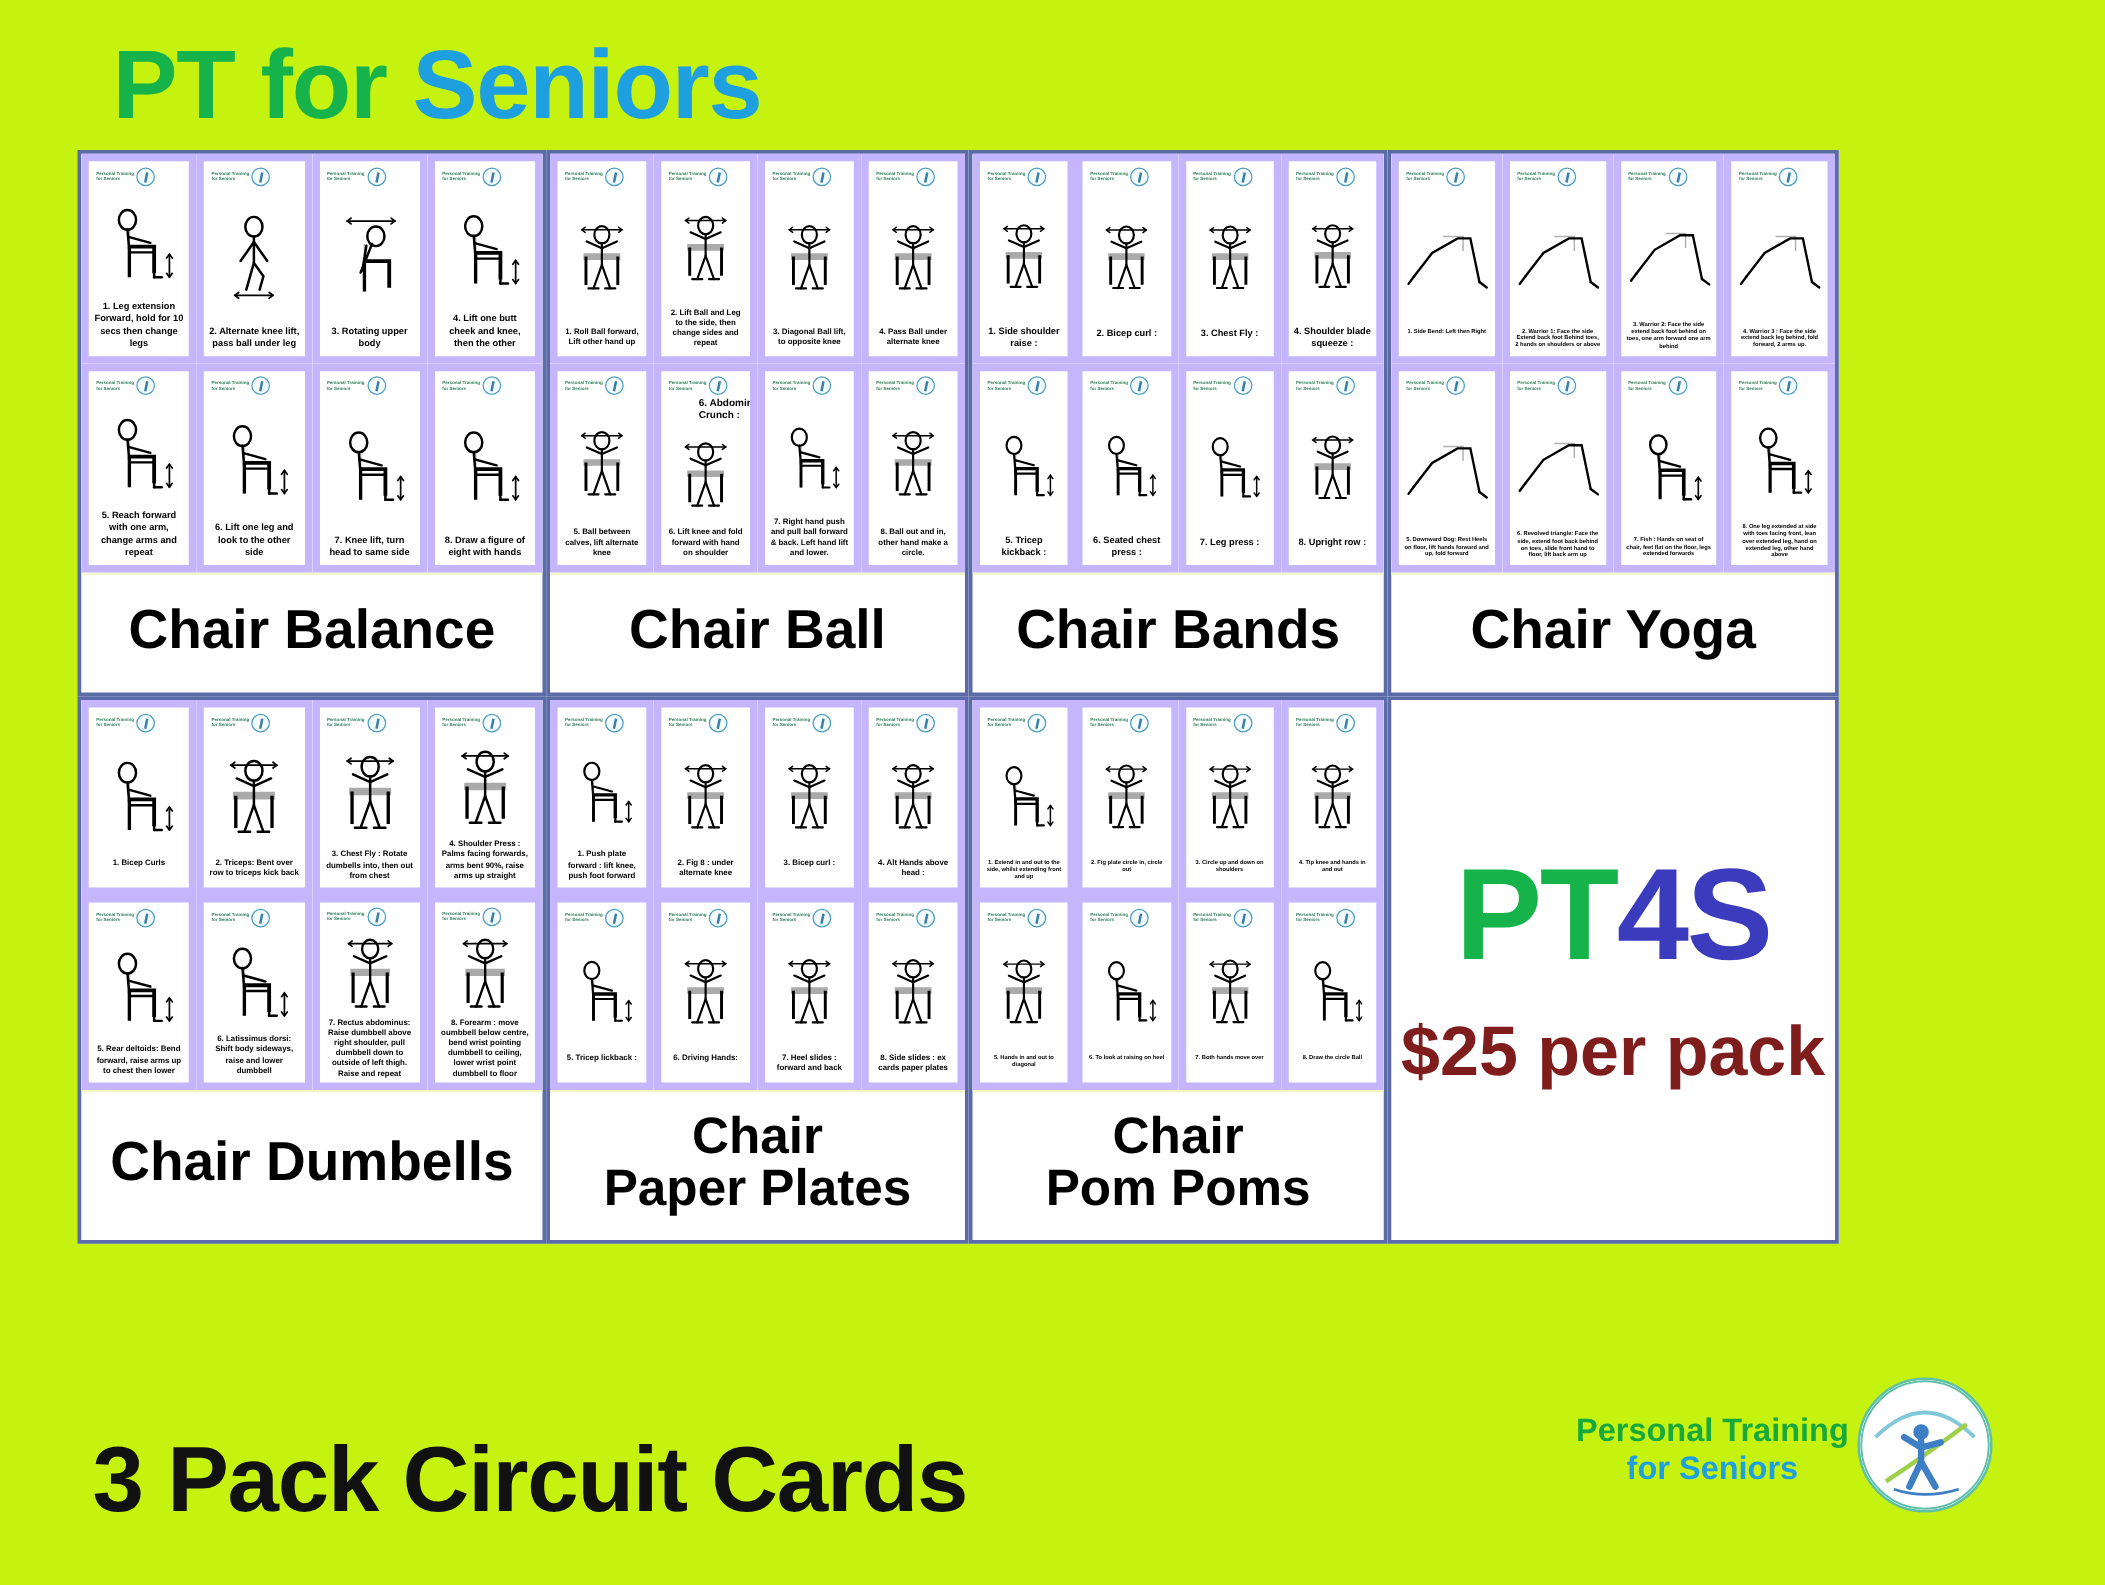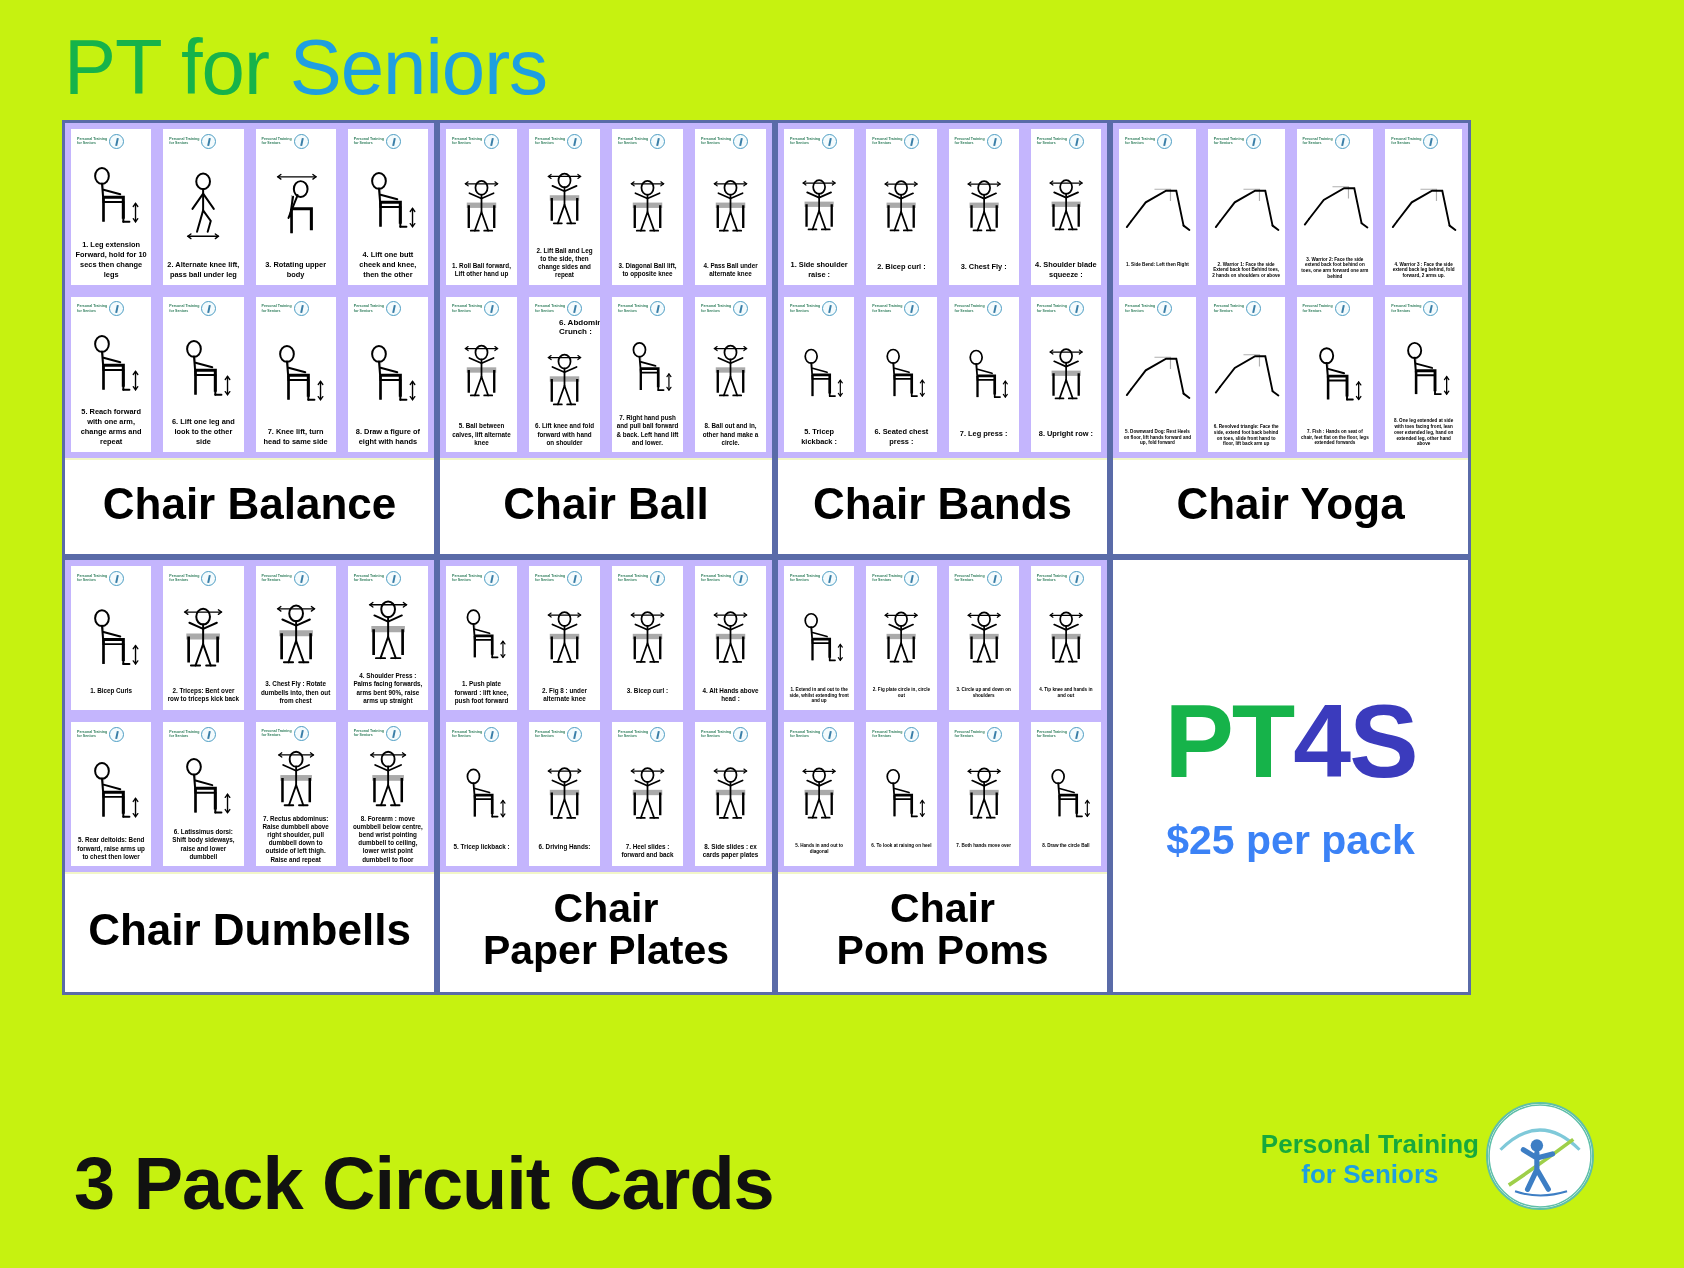--- a/index.html
+++ b/index.html
@@ -9,24 +9,24 @@
     height: 1268px;
     background: #c6f210;
     font-family: "Liberation Sans", sans-serif;
     overflow: hidden;
     position: relative;
   }
 
   
   #poster-title {
     position: absolute;
-    left: 64px;
+    left: 90px;
     top: 22px;
     font-size: 78px;
-    font-weight: normal;
+    font-weight: bold;
     letter-spacing: -1px;
     white-space: nowrap;
   }
   #poster-title .t-green { color: #16b34a; }
   #poster-title .t-blue  { color: #1e9fe0; }
 
   
   #packs-grid {
     position: absolute;
     left: 62px;
@@ -164,23 +164,23 @@
   }
   #promo-logo {
     font-size: 104px;
     font-weight: bold;
     letter-spacing: -2px;
     line-height: 1;
   }
   #promo-logo .l-green { color: #16b34a; }
   #promo-logo .l-blue  { color: #3b3bbd; }
   #promo-price {
-    font-size: 41px;
+    font-size: 56px;
     font-weight: bold;
-    color: #3b82f6;
+    color: #7f1d1d;
   }
 
   
   #footer-headline {
     position: absolute;
     left: 74px;
     bottom: 42px;
     font-size: 74px;
     font-weight: bold;
     color: #111;

